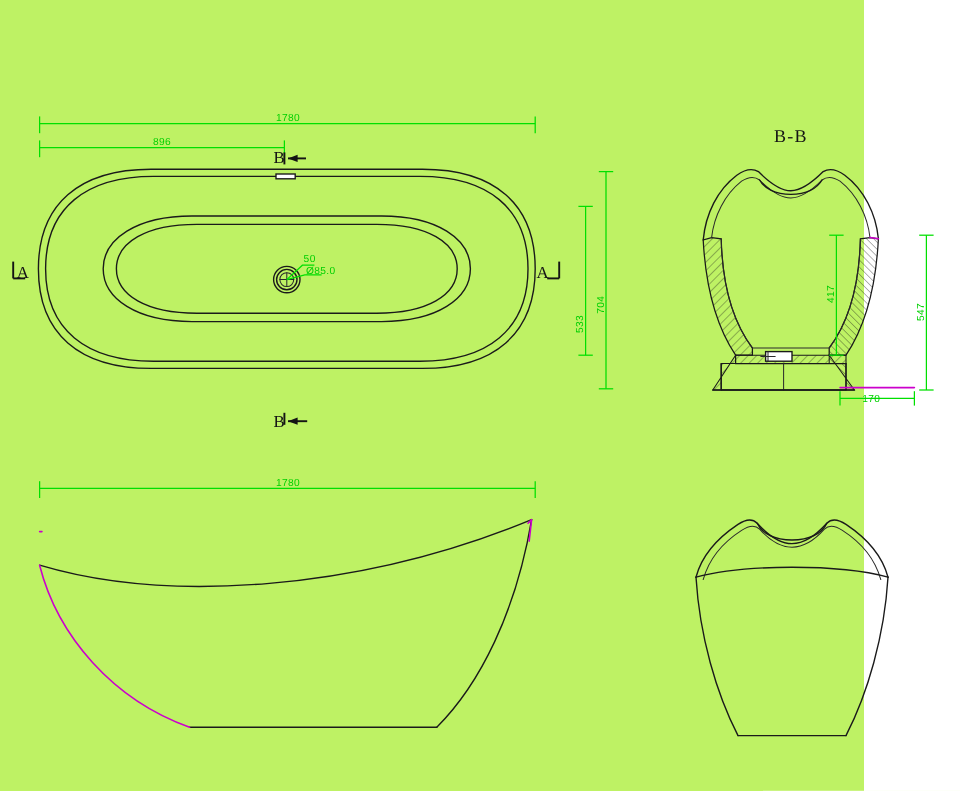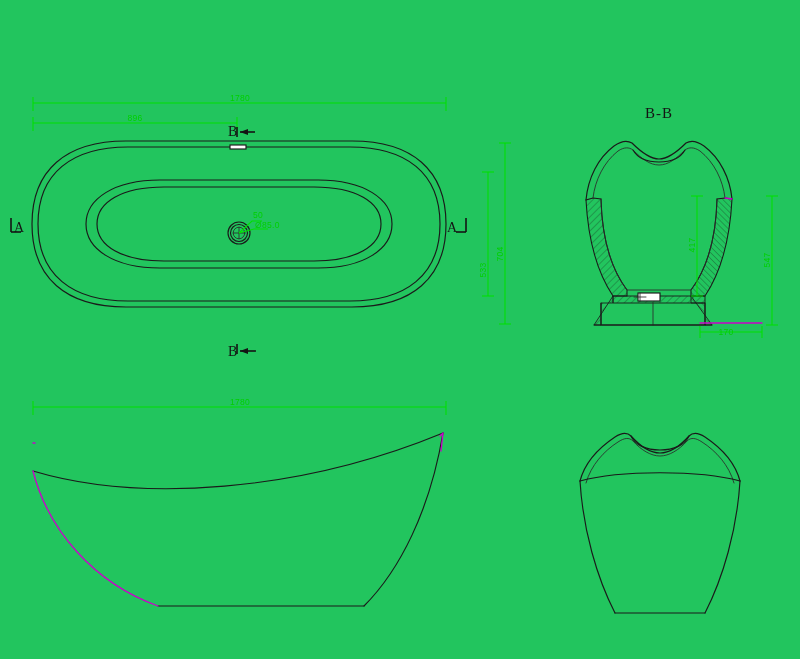--- a/index.html
+++ b/index.html
@@ -3,22 +3,22 @@
 <meta charset="utf-8">
 <title>Bathtub Technical Drawing</title>
 <style>
   html,body{margin:0;padding:0;background:#ffffff;}
   body{
     width:800px;height:659px;
     font-family:"Liberation Serif", serif;
     overflow:hidden;position:relative;
   }
   #drawing-root{
-    position:absolute;left:0;top:0;width:800px;height:659px;
-    background:#22c55e;
+    position:absolute;left:0;top:0;width:720px;height:659px;
+    background:#bef264;
   }
   svg#cad{display:block;width:800px;height:659px;}
 
   .obj       { fill:none; stroke:#1a1a1a; stroke-width:1.15; stroke-linecap:round; stroke-linejoin:round; }
   .obj-thin  { fill:none; stroke:#2a2a2a; stroke-width:0.85; stroke-linecap:round; stroke-linejoin:round; }
   .obj-fill  { fill:#ffffff; stroke:#1a1a1a; stroke-width:1.15; }
   .hl        { fill:none; stroke:#cc00cc; stroke-width:1.3; stroke-linecap:round; stroke-linejoin:round; }
   .dim       { fill:none; stroke:#00e000; stroke-width:1.05; stroke-linecap:butt; }
   .dim-txt   { fill:#00d000; font-size:8.5px; font-family:"Liberation Sans", sans-serif; letter-spacing:0.3px; }
   .mark-txt  { fill:#141414; font-size:14px; font-family:"Liberation Serif", serif; }

